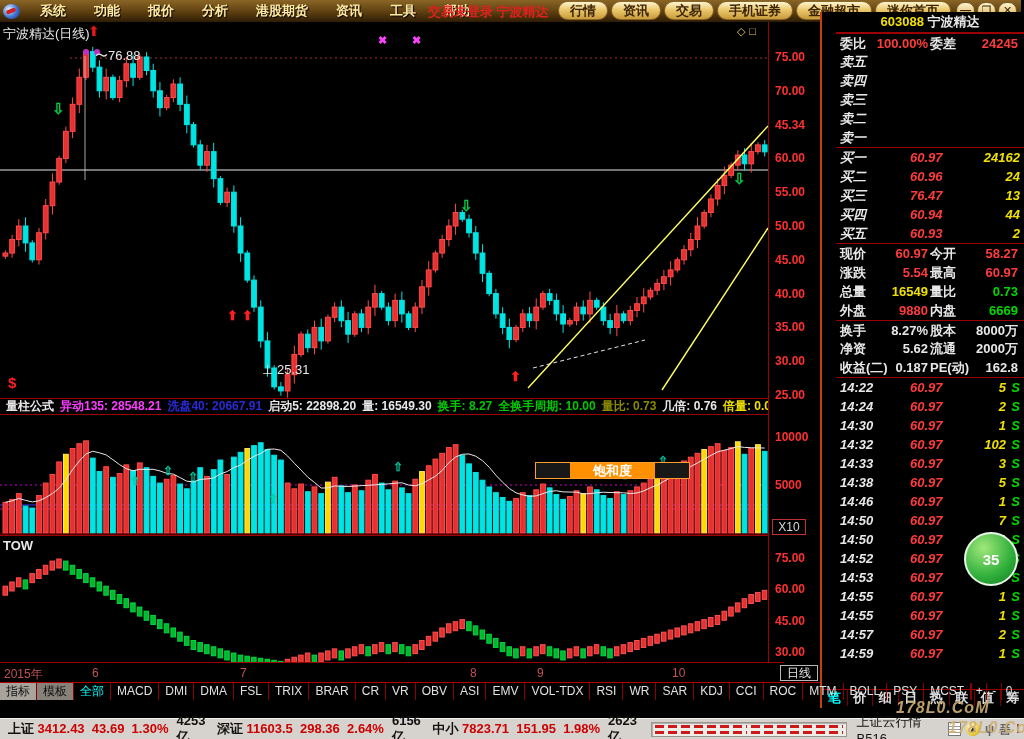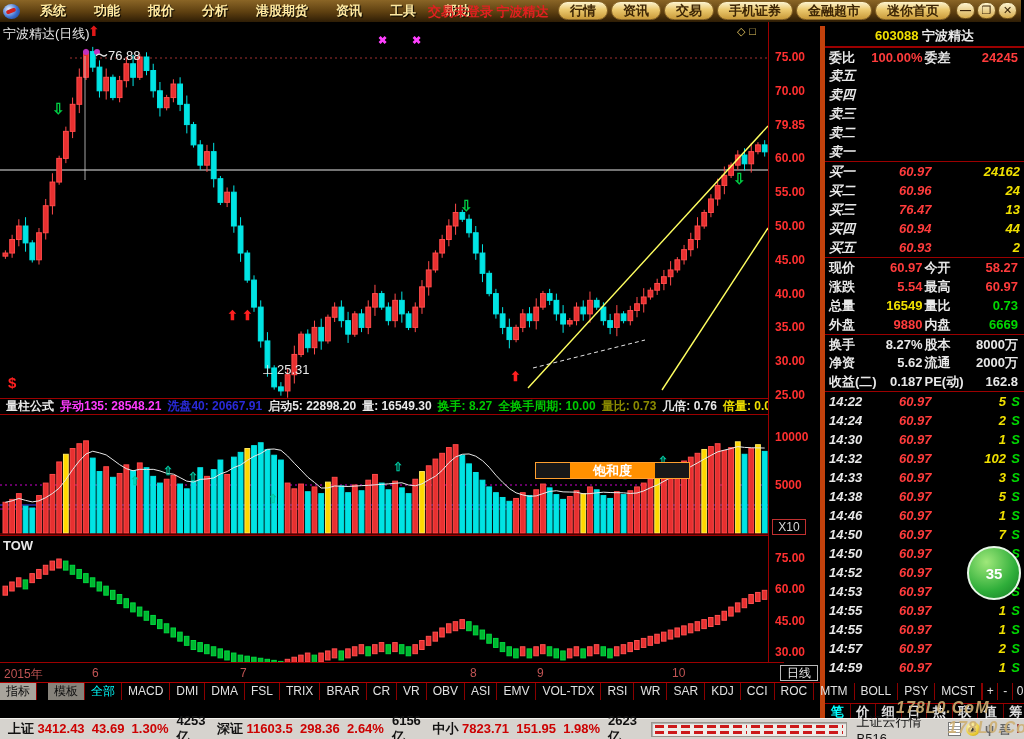--- a/index.html
+++ b/index.html
@@ -40,22 +40,22 @@
   
   #axis-col { position:absolute; left:768px; top:22px; width:52px; height:640px; border-left:1px solid #9c0000; }
   .yaxis-label { position:absolute; left:6px; color:#ff3030; font-size:12px; font-weight:bold; }
   #x10-box { position:absolute; left:3px; width:34px; height:16px; border:1px solid #c03030; color:#d8d8d8;
      font-size:12px; text-align:center; line-height:14px; }
   
   #satbox { position:absolute; border:1px solid #ffa030; background:#ff9000; color:#fff;
     font-size:13px; font-weight:bold; text-align:center; }
   #satbox i { position:absolute; top:0; width:34px; height:100%; background:#181818; }
   
-  #quote-panel { position:absolute; left:820px; top:26px; width:204px; height:696px; background:#000;
-     border-left:5px solid #c2410c; font-size:13px; font-weight:bold; color:#e8e8e8; }
+  #quote-panel { position:absolute; left:820px; top:12px; width:204px; height:696px; background:#000;
+     border-left:2px solid #c2410c; font-size:13px; font-weight:bold; color:#e8e8e8;padding-left:14px; }
   #qp-title { height:21px; text-align:center; line-height:20px; border-bottom:1px solid #9c0000; }
   .red { color:#ff3c3c; } .yellow { color:#f0e000; } .green { color:#00d800; } .white { color:#e8e8e8; }
   .sep { border-top:1px solid #9c0000; }
   .dualrow { display:flex; height:19px; line-height:19px; padding:0 4px; }
   .dualrow .half { width:50%; display:flex; }
   .dualrow .half span:last-child { margin-left:auto; padding-right:2px; }
   .tickrow { display:flex; height:19px; line-height:19px; padding:0 4px;font-style:italic; }
   .tickrow .t { color:#e8e8e8; width:44px; } .tickrow .p { color:#ff3c3c; margin-left:26px; }
   .tickrow .q { margin-left:auto; color:#f0e000; } .tickrow .s { width:14px; text-align:right; color:#00d800; }
   #qp-tabs { position:absolute; left:0; bottom:2px; width:204px; height:17px; display:flex;
@@ -63,21 +63,21 @@
   .qp-tab { flex:1; text-align:center; font-size:13px; line-height:16px; color:#e0e0e0; border-right:1px solid #7a0000; }
   .qp-tab.on { color:#00ffff; }
   #badge { position:absolute; left:142px; top:520px; width:54px; height:54px; border-radius:50%;
     background:radial-gradient(circle at 35% 28%,#9fe87a,#2fae3a 60%,#127a22); border:2px solid #e8f8e8;
     color:#fff; font-size:15px; font-weight:bold; text-align:center; line-height:52px; }
   
   #ind-row { position:absolute; left:0; top:682px; width:820px; height:18px; background:#000;
      border-top:1px solid #b00000; display:flex; }
   .ind-tab { padding:0 6px; font-size:12px; color:#e0e0e0; line-height:16px; border-right:1px solid #8a0000; white-space:nowrap; }
   .ind-tab.sel  { background:#a8a49c; color:#101010; }
-  .ind-tab.sel2 { background:#86827a; color:#101010;margin-left:11px; }
+  .ind-tab.sel2 { background:#86827a; color:#101010; }
   .ind-tab.cyan { color:#00ffff; }
   #ind-mini { margin-left:auto; display:flex; }
   .mini-btn { width:15px; text-align:center; font-size:12px; color:#e0e0e0; line-height:16px; border-left:1px solid #8a0000; }
   #sec-row { position:absolute; left:0; top:700px; width:820px; height:18px; background:#000; border-top:1px solid #8a0000; display:flex; }
   .sec-tab { padding:0 8px; font-size:12px; color:#dcdcdc; line-height:16px; border-right:1px solid #8a0000; }
   
   #statusbar { position:absolute; left:0; top:718px; width:1024px; height:21px; background:#d6d3ce;
     border-top:1px solid #f4f2ee; display:flex; align-items:center; font-size:13px; font-weight:bold; color:#111; }
   .idx { margin-left:8px; white-space:nowrap; }
   .idx b { color:#cc0202; }
@@ -665,21 +665,21 @@
         <div class="xaxis-label" style="left: 470px;">8</div>
         <div class="xaxis-label" style="left: 537px;">9</div>
         <div class="xaxis-label" style="left: 672px;">10</div>
       </div>
     <div id="period-box">日线</div>
   </div>
 
   <div id="axis-col">
       <div class="yaxis-label" style="top: 28px;">75.00</div>
       <div class="yaxis-label" style="top: 61.8px;">70.00</div>
-      <div class="yaxis-label" style="top: 95.6px;">79.85</div>
+      <div class="yaxis-label" style="top: 95.6px;">45.34</div>
       <div class="yaxis-label" style="top: 129.4px;">60.00</div>
       <div class="yaxis-label" style="top: 163.2px;">55.00</div>
       <div class="yaxis-label" style="top: 197px;">50.00</div>
       <div class="yaxis-label" style="top: 230.8px;">45.00</div>
       <div class="yaxis-label" style="top: 264.6px;">40.00</div>
       <div class="yaxis-label" style="top: 298.4px;">35.00</div>
       <div class="yaxis-label" style="top: 332.2px;">30.00</div>
       <div class="yaxis-label" style="top: 366px;">25.00</div>
       <div class="yaxis-label" style="top: 408px;">10000</div>
       <div class="yaxis-label" style="top: 456px;">5000</div>

